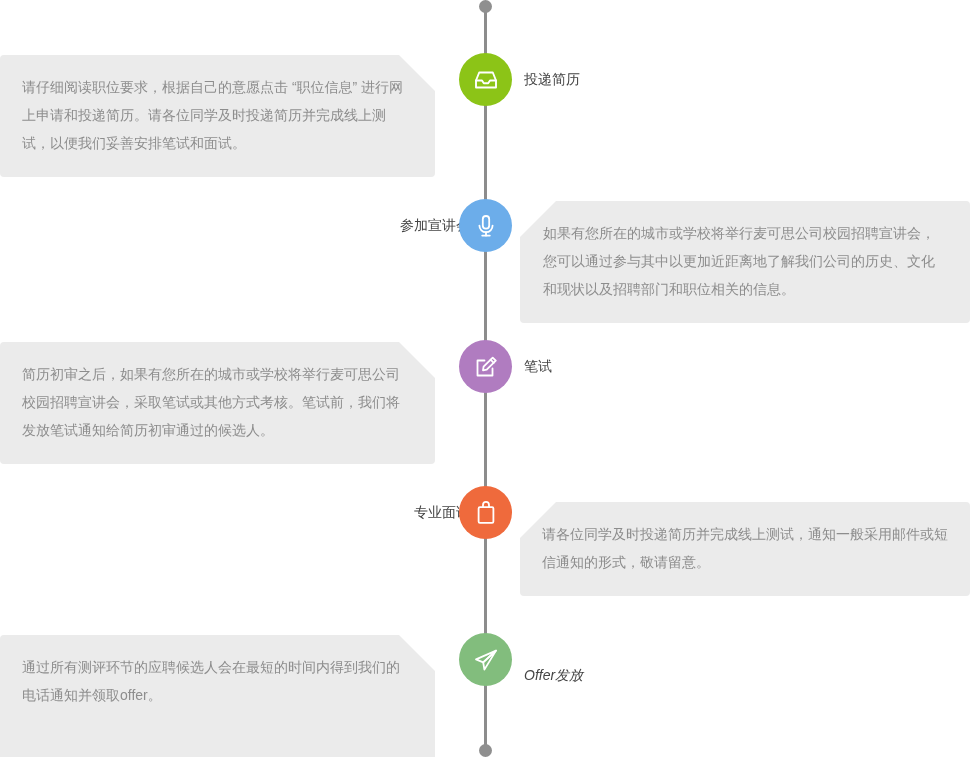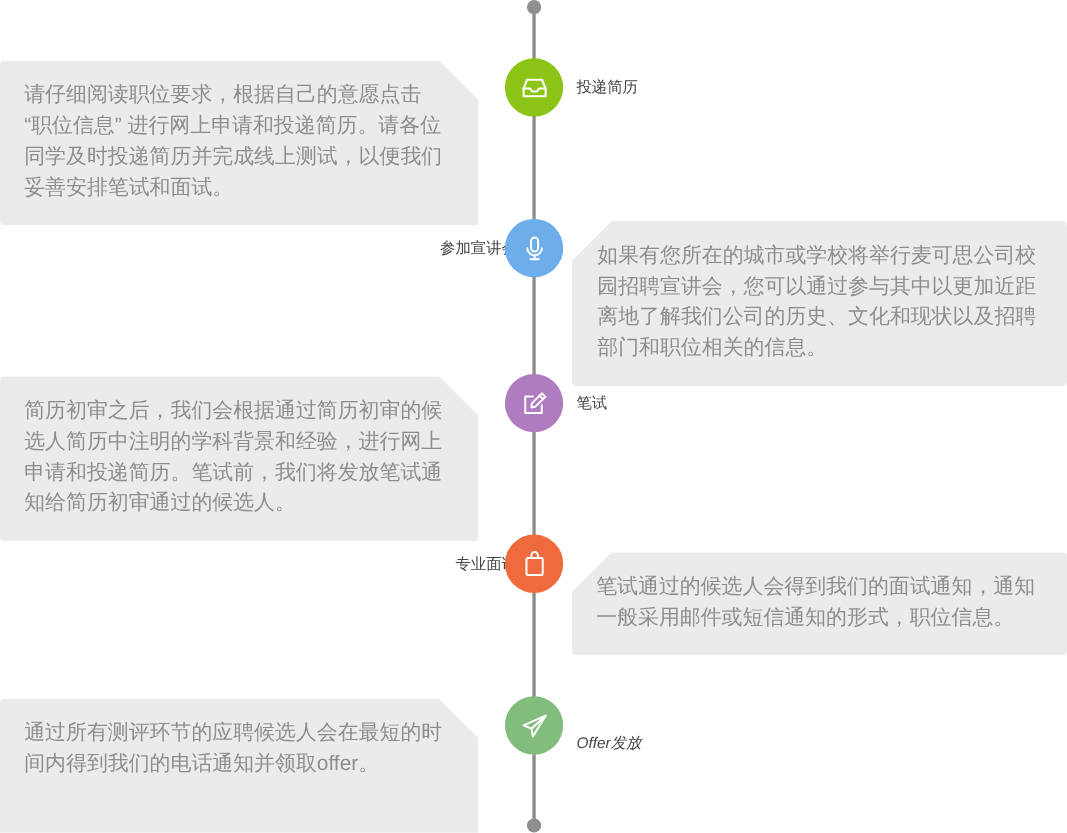--- a/index.html
+++ b/index.html
@@ -53,21 +53,21 @@
     white-space: nowrap;
   }
   .stage-title.right { left: 524px; text-align: left; }
   .stage-title.left  { right: 500px; text-align: right; }
 
   
   .bubble {
     position: absolute;
     background: #ebebeb;
     color: #8d8d8d;
-    font-size: 19px;
+    font-size: 14px;
     line-height: 28px;
     padding: 18px 22px 20px 22px;
   }
   .bubble p { margin: 0; }
 
   
   .bubble.left {
     left: 0px;
     border-radius: 4px 0 4px 4px;
     -webkit-clip-path: polygon(0 0, calc(100% - 36px) 0, 100% 36px, 100% 100%, 0 100%);
@@ -117,37 +117,37 @@
           <line x1="15" y1="21.2" x2="15" y2="24.6"></line>
           <line x1="11.2" y1="24.6" x2="18.8" y2="24.6"></line>
         </svg>
       </span>
     </div>
     <div class="stage-title left" style="top:0px;">参加宣讲会</div>
   </div>
 
   <div class="stage" style="top:340px;">
     <div class="bubble left" style="top:2px; width:435px;">
-      <p>简历初审之后，我们会根据通过简历初审的候选人简历中注明的学科背景和经验，进行网上申请和投递简历。笔试前，我们将发放笔试通知给简历初审通过的候选人。</p>
+      <p>简历初审之后，如果有您所在的城市或学校将举行麦可思公司校园招聘宣讲会，采取笔试或其他方式考核。笔试前，我们将发放笔试通知给简历初审通过的候选人。</p>
     </div>
     <div class="marker" style="top:0px; background:#b07cc0;">
       <span>
         <svg width="30" height="30" viewBox="0 0 30 30" fill="none" stroke="#ffffff" stroke-width="1.8" stroke-linecap="round" stroke-linejoin="round">
           <path d="M21.5 16.5 L21.5 23.5 L6.5 23.5 L6.5 8.5 L13.5 8.5"></path>
           <path d="M12 18.4 L12.6 14.6 L21.7 5.6 L24.8 8.7 L15.7 17.7 Z"></path>
           <line x1="19.6" y1="7.7" x2="22.7" y2="10.8"></line>
         </svg>
       </span>
     </div>
     <div class="stage-title right" style="top:0px;">笔试</div>
   </div>
 
   <div class="stage" style="top:486px;">
     <div class="bubble right" style="top:16px; width:450px;">
-      <p>笔试通过的候选人会得到我们的面试通知，通知一般采用邮件或短信通知的形式，职位信息。</p>
+      <p>请各位同学及时投递简历并完成线上测试，通知一般采用邮件或短信通知的形式，敬请留意。</p>
     </div>
     <div class="marker" style="top:0px; background:#ef6a3c;">
       <span>
         <svg width="30" height="30" viewBox="0 0 30 30" fill="none" stroke="#ffffff" stroke-width="1.8" stroke-linecap="round" stroke-linejoin="round">
           <rect x="7.6" y="9.2" width="14.8" height="15.6" rx="1.3"></rect>
           <path d="M12 9.2 L12 6.9 A3 3 0 0 1 18 6.9 L18 9.2"></path>
         </svg>
       </span>
     </div>
     <div class="stage-title left" style="top:0px;">专业面试</div>

